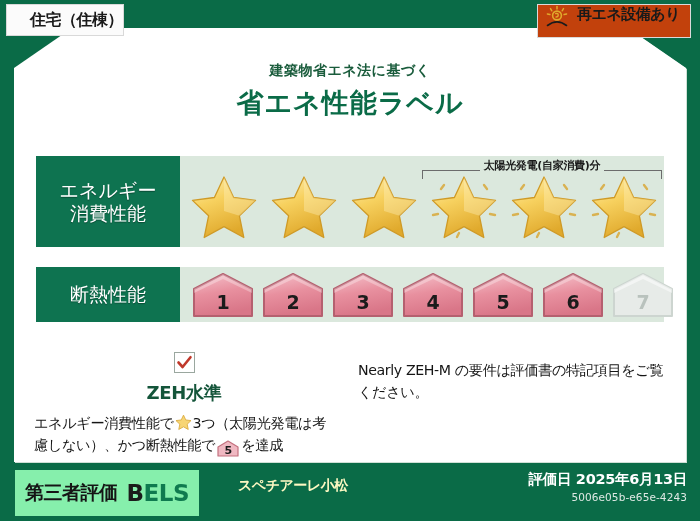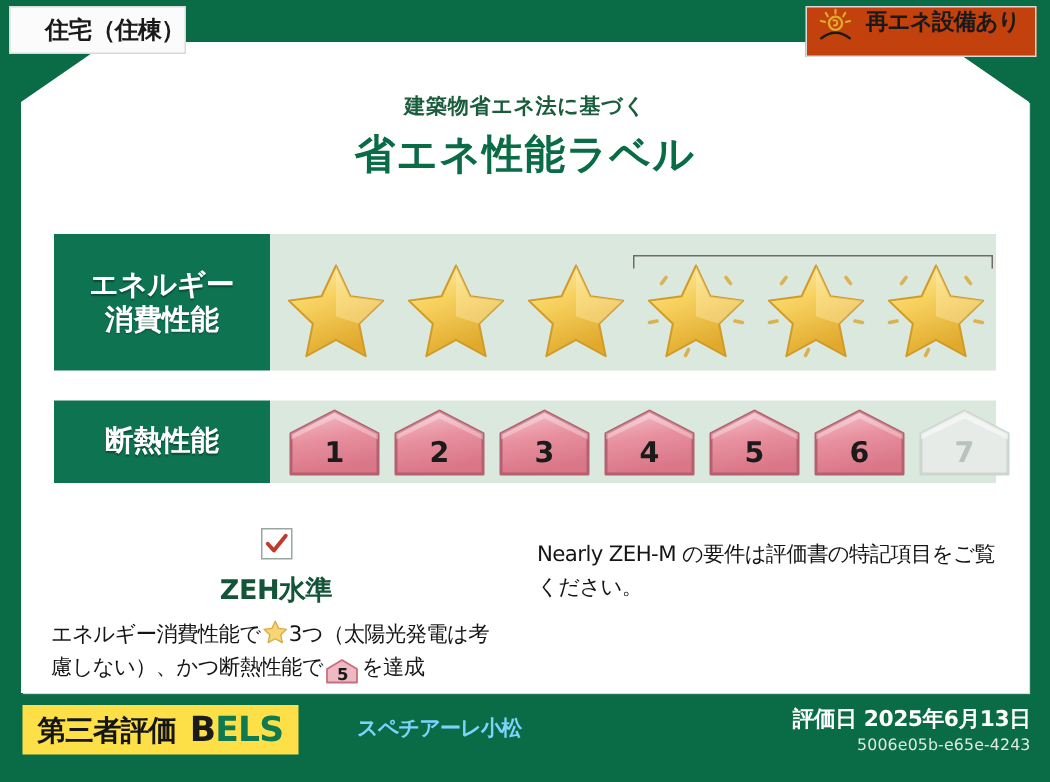--- a/index.html
+++ b/index.html
@@ -65,21 +65,21 @@
     z-index: 20;
   }
   #band-energy { left: 36px; top: 156px; width: 628px; height: 91px; }
   #band-insul  { left: 36px; top: 267px; width: 628px; height: 55px; }
 
   .band-label {
     width: 144px; flex: 0 0 144px;
     background: #0e7350; color: #ffffff;
     display: flex; flex-direction: column;
     align-items: center; justify-content: center;
-    font-size: 19px; font-weight: 700; line-height: 1.18;
+    font-size: 19px; font-weight: 400; line-height: 1.18;
     letter-spacing: 0px;
     text-shadow: 0 1px 1px rgba(0,0,0,.35);
   }
   .band-body {
     flex: 1; background: #dbe8dd; position: relative;
   }
 
   
   #stars-wrap {
     position: absolute; inset: 0;
@@ -149,30 +149,30 @@
   .inline-house span {
     position: relative; z-index: 2; display:block; text-align:center;
     font-size: 11px; font-weight:700; color:#1b1b1b; line-height: 21px;
   }
   #zehm-logo { display:inline-block; vertical-align: -7px; margin-left: 6px; }
 
   
   #footer { position: absolute; left:0; right:0; bottom:0; height: 59px; z-index: 25; }
   #bels-box {
     position: absolute; left: 15px; top: 8px;
-    height: 33px; padding: 0 10px;
-    background: #fde047;
+    height: 46px; padding: 0 10px;
+    background: #86efac;
     display: flex; align-items: center; gap: 9px;
   }
   #bels-ja { font-size: 19px; font-weight: 700; color: #151515; letter-spacing: -0.5px; }
   #bels-en { font-size: 23px; font-weight: 700; letter-spacing: -0.5px; }
   #bels-en .b { color: #1b1b1b; } #bels-en .g { color: #0f7a4f; margin-top: 20px; }
   #bldg-name {
     position: absolute; left: 238px; top: 15px;
-    font-size: 14px; font-weight: 700; color: #7dd3fc; letter-spacing: -0.5px;
+    font-size: 14px; font-weight: 700; color: #fef9c3; letter-spacing: -0.5px;
   }
   #eval-date {
     position: absolute; right: 13px; top: 8px;
     font-size: 14.5px; font-weight: 700; color: #ffffff; letter-spacing: -0.3px;
   }
   #eval-id {
     position: absolute; right: 13px; top: 29px;
     font-size: 10.5px; color: #dfe9e4; letter-spacing: 0.1px;
   }
 </style>
@@ -210,20 +210,23 @@
   <div id="subtitle">建築物省エネ法に基づく</div>
   <div id="title">省エネ性能ラベル</div>
 </div>
 
 <div class="band" id="band-energy">
   <div class="band-label">
     <span>エネルギー</span>
     <span>消費性能</span>
   </div>
   <div class="band-body">
+    <div id="solar-annot">
+      <span class="txt">太陽光発電(自家消費)分</span>
+    </div>
     <div id="solar-bracket"></div>
     <div id="stars-wrap">
         <div class="star-cell">
           <svg class="star-svg" viewBox="0 0 74 70">
       <defs>
         <linearGradient id="sg0" x1="0" y1="0" x2="0.4" y2="1">
           <stop offset="0%" stop-color="#fdefb6"></stop>
           <stop offset="45%" stop-color="#f7d15f"></stop>
           <stop offset="100%" stop-color="#e0a92c"></stop>
         </linearGradient>

